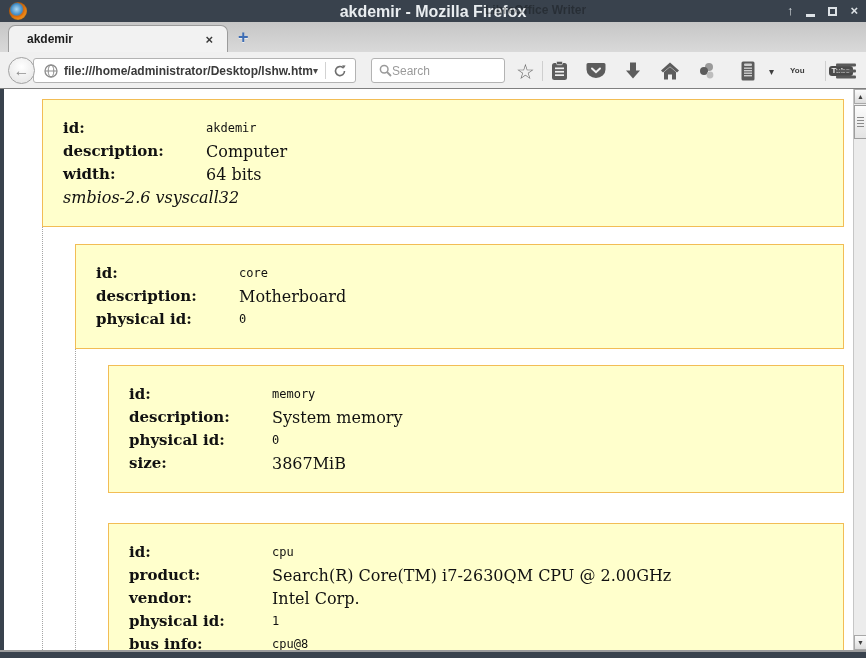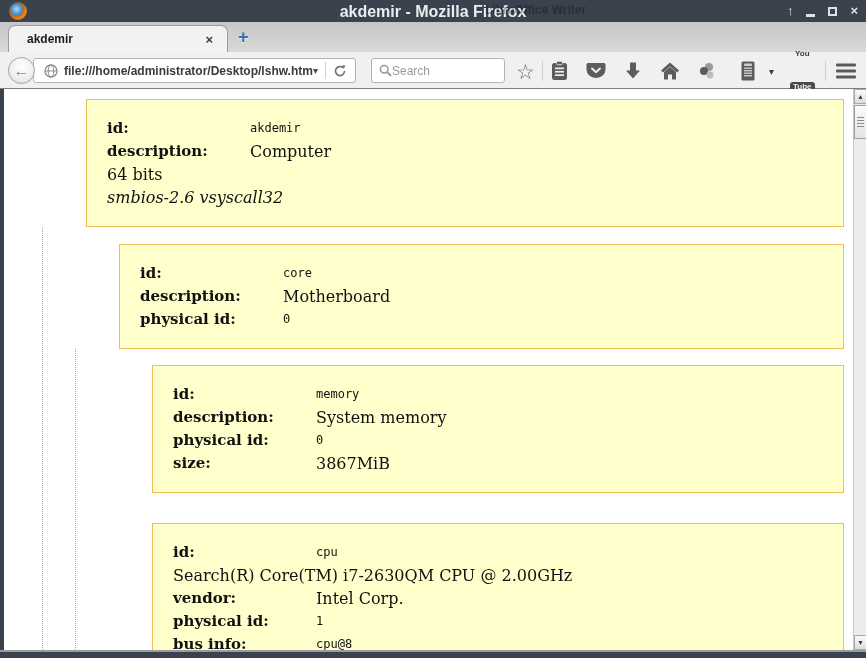--- a/index.html
+++ b/index.html
@@ -45,36 +45,36 @@
   .vsep-inurl { width:1px; height:17px; background:#d2d2d2; margin:0 7px; }
   .searchbar { position:absolute; left:371px; top:6px; width:134px; height:25px; background:#fff;
     border:1px solid #b3b3b3; border-radius:3px; display:flex; align-items:center; }
   .searchbar input { border:none; outline:none; flex:1; min-width:0; font-size:12px;
     font-family:"Liberation Sans", sans-serif; color:#333; background:transparent; margin-left:0; }
   .searchbar input::placeholder { color:#9a9a9a; }
   .nav-icon { position:absolute; top:52%; transform:translateY(-50%); display:flex;
     align-items:center; justify-content:center; }
   .toolsep { position:absolute; top:9px; width:1px; height:20px; background:#cfcfcf; }
   .star-glyph { font-size:21px; color:#6d6d6d; line-height:1; }
-  .yt-badge { display:flex; flex-direction:column; align-items:center;gap:24px; }
+  .yt-badge { display:flex; flex-direction:row; align-items:center;gap:24px; }
   .yt-you { font-size:8px; font-weight:bold; color:#3c3c3c; line-height:8px; }
   .yt-tube { font-size:8px; font-weight:bold; color:#f0f0f0; background:#4a4a4a;
     border-radius:3px; padding:0 3px; line-height:10px; }
   .burger { display:flex; flex-direction:column; gap:3px; }
   .burger div { width:20px; height:3px; background:#5a5a5a; border-radius:1px; }
 
   
   .content { position:relative; height:569px; background:#fff; overflow:hidden; }
   .left-strip { position:absolute; left:0; top:0; bottom:0; width:4px; background:#39424d; z-index:6; }
   .bottom-edge { position:absolute; left:0; bottom:0; height:8px; width:100%;
     background:#39424d; border-top:2px solid #9b9b9b; z-index:7; }
   .page { position:absolute; left:4px; top:0; width:849px; height:561px; overflow:hidden;
     padding:10px 9px 0 38px; background:#fff; }
 
-  .node { background:#ffffcc; border:1px solid #f2bd55; padding:17px 20px;margin-left:44px; }
+  .node { background:#ffffcc; border:1px solid #f2bd55; padding:17px 20px; }
   .row { display:flex; line-height:23px; }
   .lbl { width:143px; flex:0 0 143px; font-family:"DejaVu Serif", serif;
     font-weight:bold; font-size:15px; color:#111; }
   .val { font-family:"DejaVu Serif", serif; font-size:16px; color:#111; }
   .val.mono { font-family:"DejaVu Sans Mono", monospace; font-size:12px; }
   .val.italic { font-style:italic; }
   .indented { border-left:1px dotted #a5a5a5; padding-left:32px; padding-top:17px; }
   .indented .indented { padding-top:16px; }
   .node + .node-gap { height:30px; }
 
@@ -233,20 +233,21 @@
       <div class="node" style="margin-top:0;">
         <div class="row">
             <span class="lbl">id:</span>
             <span class="val mono">akdemir</span>
           </div>
         <div class="row">
             <span class="lbl">description:</span>
             <span class="val">Computer</span>
           </div>
         <div class="row">
+            <span class="lbl">width:</span>
             <span class="val">64 bits</span>
           </div>
         <div class="row">
             <span class="val italic">smbios-2.6 vsyscall32</span>
           </div>
       </div>
 
       <div class="indented">
         <div class="node">
           <div class="row">
@@ -284,20 +285,21 @@
           </div>
 
           <div class="node-gap"></div>
 
           <div class="node">
             <div class="row">
                 <span class="lbl">id:</span>
                 <span class="val mono">cpu</span>
               </div>
             <div class="row">
+                <span class="lbl">product:</span>
                 <span class="val">Search(R) Core(TM) i7-2630QM CPU @ 2.00GHz</span>
               </div>
             <div class="row">
                 <span class="lbl">vendor:</span>
                 <span class="val">Intel Corp.</span>
               </div>
             <div class="row">
                 <span class="lbl">physical id:</span>
                 <span class="val mono">1</span>
               </div>

